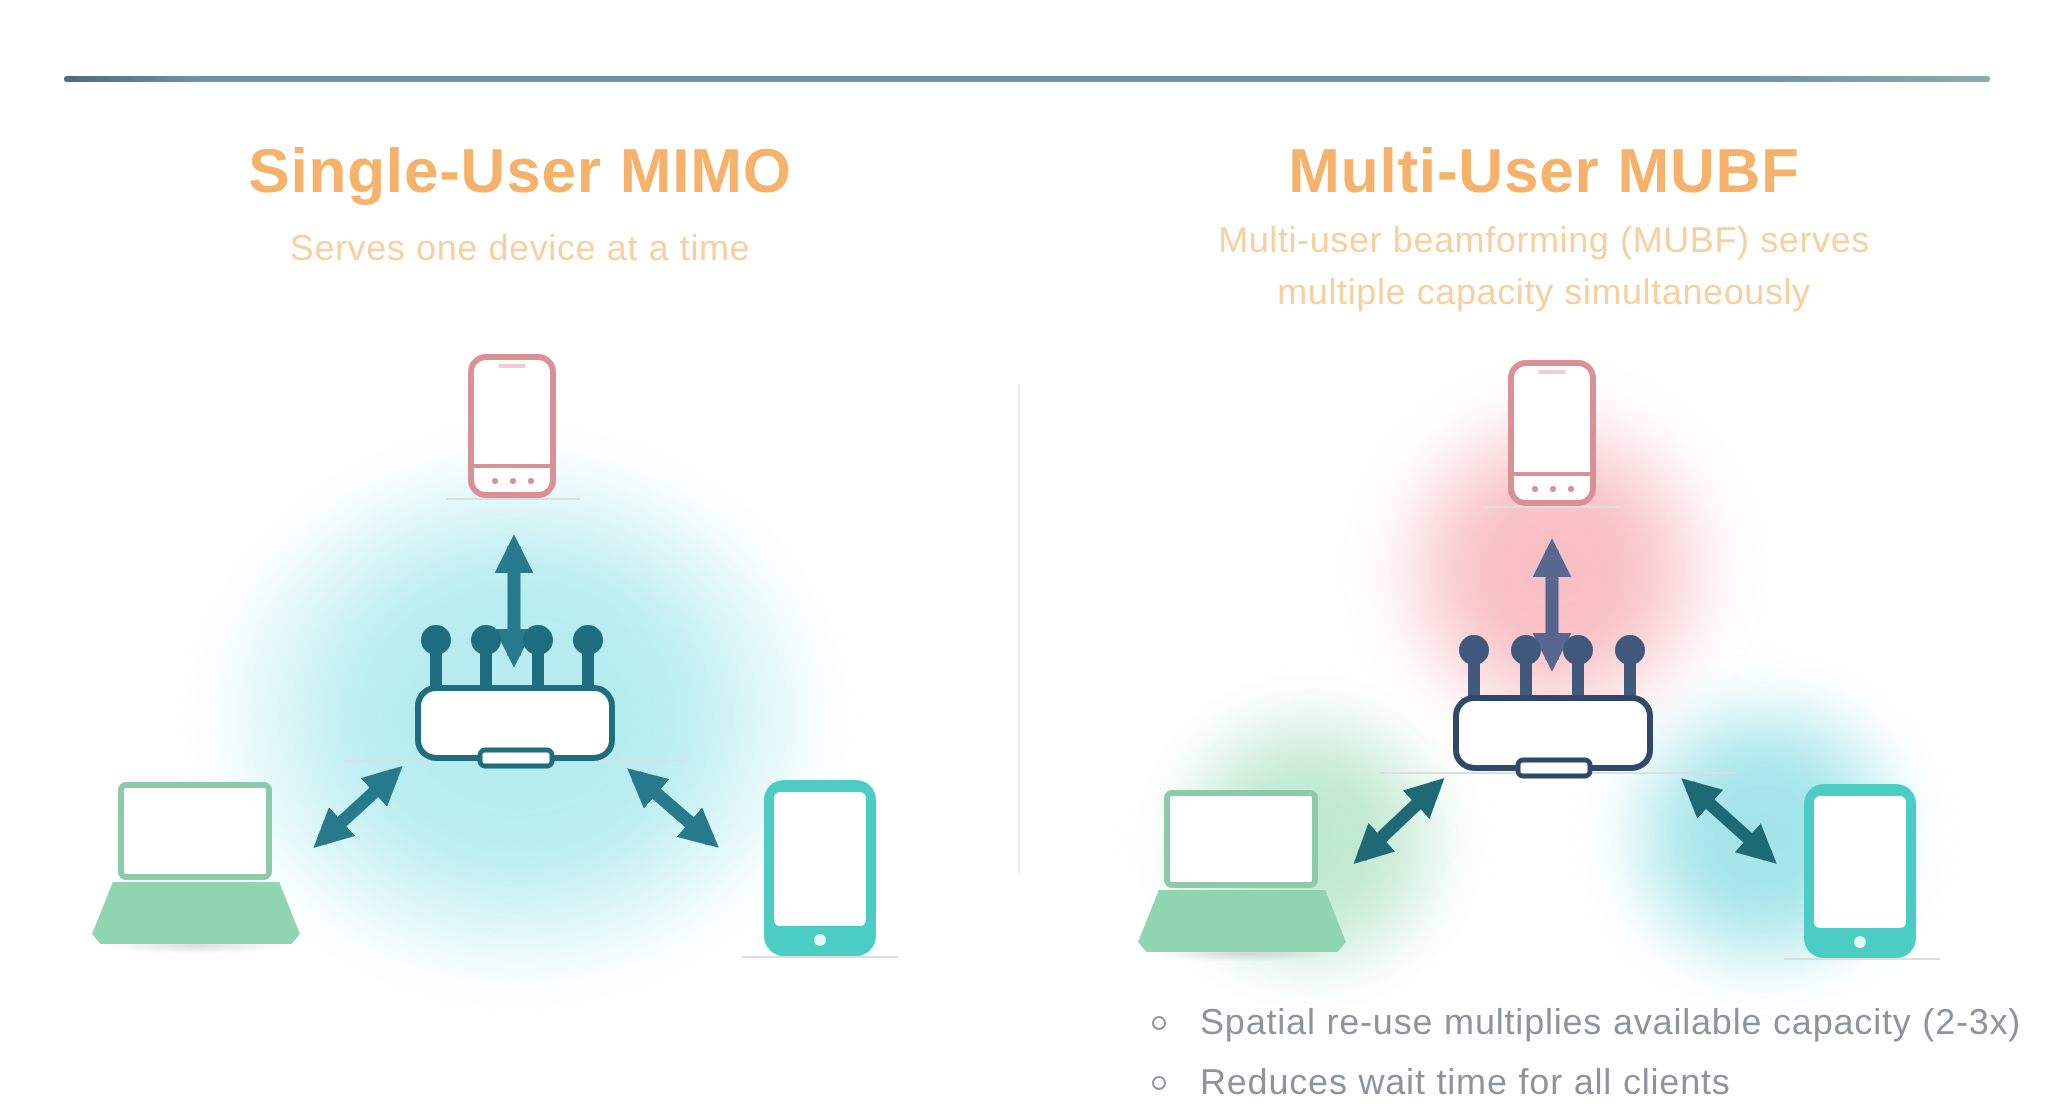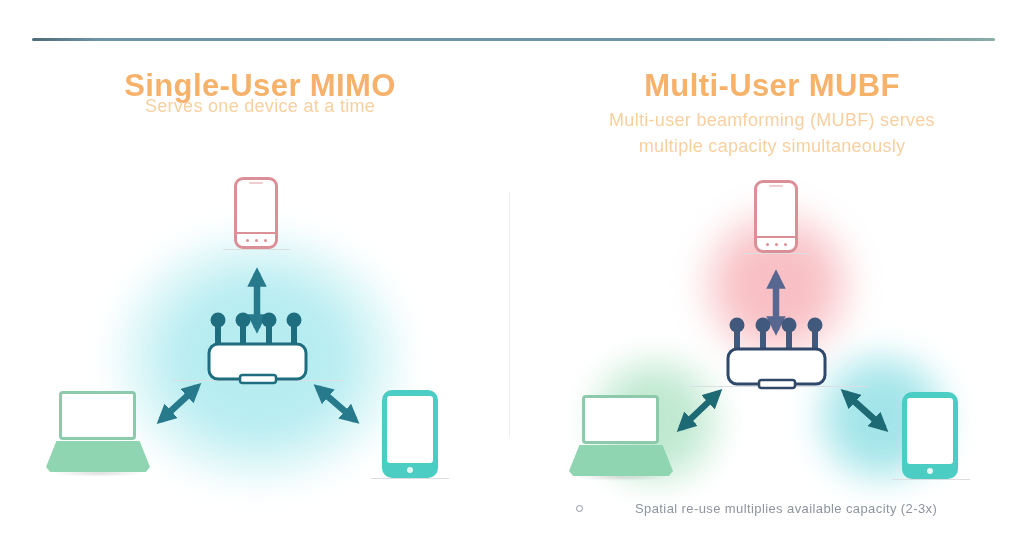--- a/index.html
+++ b/index.html
@@ -18,21 +18,21 @@
   
   .panel-title{
     position:absolute;font-weight:bold;font-size:31px;line-height:34px;letter-spacing:.4px;
     color:var(--heading-orange);text-align:center;z-index:6;
   }
   .panel-sub{
     position:absolute;font-size:18px;line-height:26px;letter-spacing:.3px;
     color:var(--subtitle-orange);text-align:center;z-index:6;
   }
   #left-title{left:55px;top:69px;width:410px;}
-  #left-sub{left:55px;top:93px;width:410px;}
+  #left-sub{left:55px;top:111px;width:410px;}
   #right-title{left:562px;top:69px;width:420px;}
   #right-sub{left:587px;top:107px;width:370px;}
 
   
   .glow{position:absolute;border-radius:50%;filter:blur(12px);z-index:1;}
   #glow-cyan {left:103px;top:222px;width:312px;height:272px;opacity:.52;
     background:radial-gradient(ellipse at center,var(--glow-cyan) 0%,var(--glow-cyan) 35%,rgba(255,255,255,0) 72%);}
   #glow-red  {left:684px;top:196px;width:186px;height:178px;opacity:.5;
     background:radial-gradient(circle at center,var(--glow-red) 0%,var(--glow-red) 30%,rgba(255,255,255,0) 70%);}
   #glow-green{left:567px;top:350px;width:176px;height:142px;opacity:.55;
@@ -68,21 +68,21 @@
   .tablet{position:absolute;width:56px;height:88px;background:var(--tablet-teal);border-radius:10px;z-index:4;}
   .tablet-screen{position:absolute;left:5px;right:5px;top:6px;bottom:15px;background:#fff;border-radius:3px;}
   .tablet-home{position:absolute;left:50%;bottom:5px;width:6px;height:6px;margin-left:-3px;border-radius:50%;background:rgba(255,255,255,.85);}
   #tablet-left{left:382px;top:390px;}
   #tablet-right{left:902px;top:392px;height:87px;}
 
   
   .bullets{position:absolute;left:576px;top:501px;margin:0;padding:0;list-style:none;z-index:6;}
   .bullets li{display:flex;align-items:center;margin-bottom:9px;}
   .bullet-dot{flex:0 0 auto;width:5px;height:5px;border:1.5px solid var(--bullet-gray);border-radius:50%;margin-right:17px;}
-  .bullet-text{font-size:13px;letter-spacing:.4px;color:var(--bullet-gray);white-space:nowrap;margin-left:35px;}
+  .bullet-text{font-size:18px;letter-spacing:.4px;color:var(--bullet-gray);white-space:nowrap;}
 </style>
 </head>
 <body>
 
 <div class="canvas">
 
   <div class="top-rule"></div>
   <div class="panel-divider"></div>
 
   <div class="panel-title" id="left-title">Single-User MIMO</div>
@@ -188,15 +188,19 @@
   <div class="tablet" id="tablet-right">
     <div class="tablet-screen"></div>
     <div class="tablet-home"></div>
   </div>
 
   <ul class="bullets">
     <li>
       <span class="bullet-dot"></span>
       <span class="bullet-text">Spatial re-use multiplies available capacity (2-3x)</span>
     </li>
+    <li>
+      <span class="bullet-dot"></span>
+      <span class="bullet-text">Reduces wait time for all clients</span>
+    </li>
   </ul>
 
 </div>
 
 </body></html>

